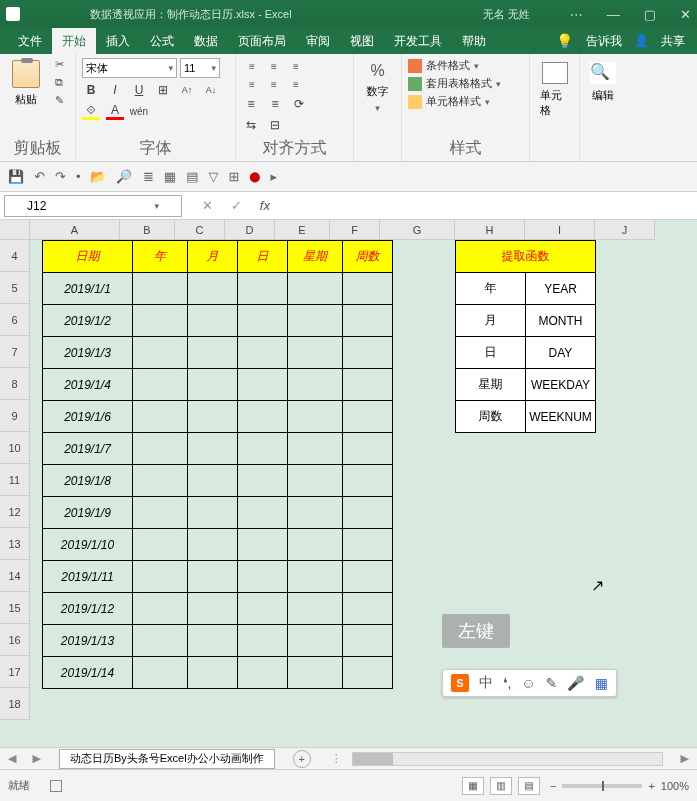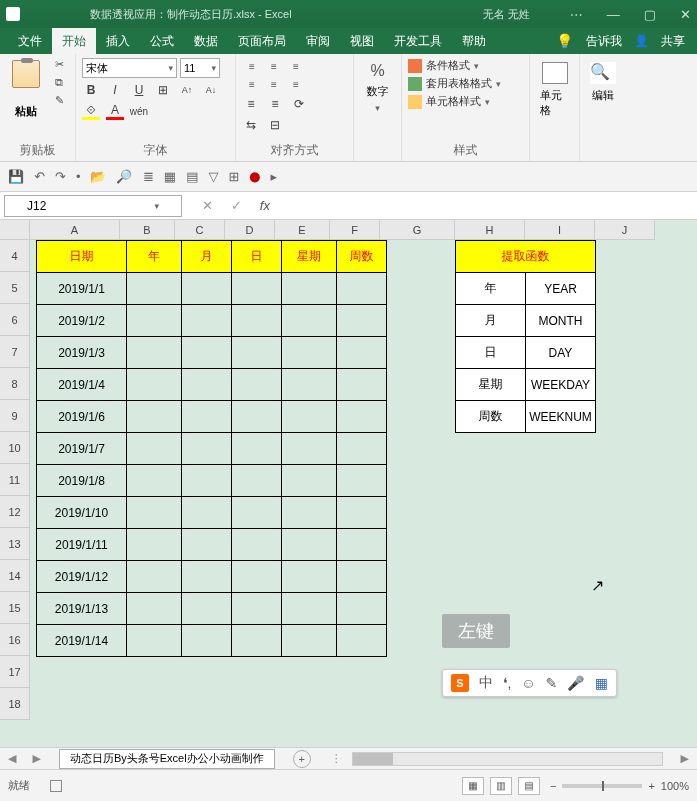--- a/index.html
+++ b/index.html
@@ -15,24 +15,24 @@
 
 .tabs { height: 26px; background: #217346; display: flex; align-items: stretch; padding-left: 8px; }
 .tabs .tab { padding: 0 10px; color: #fff; font-size: 12px; display: flex; align-items: center; cursor: pointer; }
 .tabs .tab.active { background: #f3f3f3; color: #217346; }
 .tabs .right { margin-left: auto; display: flex; align-items: center; gap: 12px; padding-right: 12px; color: #fff; font-size: 12px; }
 .tabs .right .bulb { font-size: 14px; }
 
 
 .ribbon { height: 108px; background: #f3f3f3; border-bottom: 1px solid #d0d0d0; display: flex; }
 .group { border-right: 1px solid #e0e0e0; padding: 4px 6px 2px 6px; display: flex; flex-direction: column; justify-content: space-between; }
-.group-label { text-align: center; font-size: 12px; color: #666; padding-top: 2px; }
+.group-label { text-align: center; font-size: 16px; color: #666; padding-top: 2px; }
 .group-body { flex: 1; display: flex; flex-direction: column; gap: 3px; }
 
-.clip-body { display: flex; flex-direction: column; align-items: center; gap: 16px; padding: 2px 6px; font-weight: bold; }
+.clip-body { display: flex; flex-direction: column; align-items: center; gap: 4px; padding: 2px 6px; }
 .paste-ico { width: 28px; height: 28px; border: 1px solid #b0845c; background: linear-gradient(#fce9c9,#f7d89d); border-radius: 2px; position: relative; }
 .paste-ico::before { content:""; position:absolute; top:-3px; left:8px; width:12px; height:5px; background:#888; border-radius:2px; }
 .small-icos { display:flex; flex-direction:column; gap:4px; margin-left:6px; }
 .sm-ico { width:14px; height:14px; font-size:11px; color:#555; }
 
 .font-row { display:flex; gap:3px; align-items:center; }
 .font-sel { width:95px; height:20px; border:1px solid #ababab; background:#fff; font-size:11px; padding:0 3px; display:flex; align-items:center; justify-content:space-between; }
 .size-sel { width:40px; height:20px; border:1px solid #ababab; background:#fff; font-size:11px; padding:0 3px; display:flex; align-items:center; justify-content:space-between; }
 .btn-row { display:flex; gap:6px; align-items:center; }
 .fbtn { width:18px; height:18px; font-size:12px; color:#444; display:flex; align-items:center; justify-content:center; cursor:pointer; }
@@ -68,21 +68,21 @@
 .colheads { display:flex; height:20px; }
 .rowh { width:30px; background:#e8e8e8; border-right:1px solid #ccc; border-bottom:1px solid #ccc;}
 .ch { background:#e8e8e8; border-right:1px solid #ccc; border-bottom:1px solid #ccc; font-size:11px; color:#444; display:flex; align-items:center; justify-content:center; }
 .wA{width:90px}.wB{width:55px}.wC{width:50px}.wD{width:50px}.wE{width:55px}.wF{width:50px}.wG{width:75px}.wH{width:70px}.wI{width:70px}.wJ{width:60px}
 
 .gridbody { display:flex; }
 .rowheads { width:30px; display:flex; flex-direction:column; }
 .rh { height:32px; background:#e8e8e8; border-right:1px solid #ccc; border-bottom:1px solid #ccc; font-size:11px; color:#444; display:flex; align-items:center; justify-content:center;}
 .cells { position:relative; flex:1; }
 
-.maintbl { position:absolute; left:6px; top:0; border-collapse:collapse; }
+.maintbl { position:absolute; left:12px; top:0; border-collapse:collapse;font-style:italic; }
 .maintbl th { background:#ffff00; color:#ff0000; font-size:12px; border:1px solid #000; height:32px; font-weight:normal;}
 .maintbl td { border:1px solid #000; height:32px; font-size:12px; text-align:center; background:transparent;}
 .maintbl .cA{width:90px}.maintbl .cB{width:55px}.maintbl .cC{width:50px}.maintbl .cD{width:50px}.maintbl .cE{width:55px}.maintbl .cF{width:50px}
 
 .functbl { position:absolute; left:425px; top:0; border-collapse:collapse; }
 .functbl th { background:#ffff00; color:#ff0000; font-size:12px; border:1px solid #000; height:32px; font-weight:normal;margin-top:20px;}
 .functbl td { border:1px solid #000; height:32px; width:70px; font-size:12px; text-align:center; background:#fff;}
 .functbl .hdr { width:140px; }
 
 
@@ -383,20 +383,28 @@
             </tr>
             <tr>
               <td class="cA">2019/1/8</td>
               <td class="cB"></td>
               <td class="cC"></td>
               <td class="cD"></td>
               <td class="cE"></td>
               <td class="cF"></td>
             </tr>
             <tr>
+              <td class="cA">2019/1/9</td>
+              <td class="cB"></td>
+              <td class="cC"></td>
+              <td class="cD"></td>
+              <td class="cE"></td>
+              <td class="cF"></td>
+            </tr>
+            <tr>
               <td class="cA">2019/1/10</td>
               <td class="cB"></td>
               <td class="cC"></td>
               <td class="cD"></td>
               <td class="cE"></td>
               <td class="cF"></td>
             </tr>
             <tr>
               <td class="cA">2019/1/11</td>
               <td class="cB"></td>

